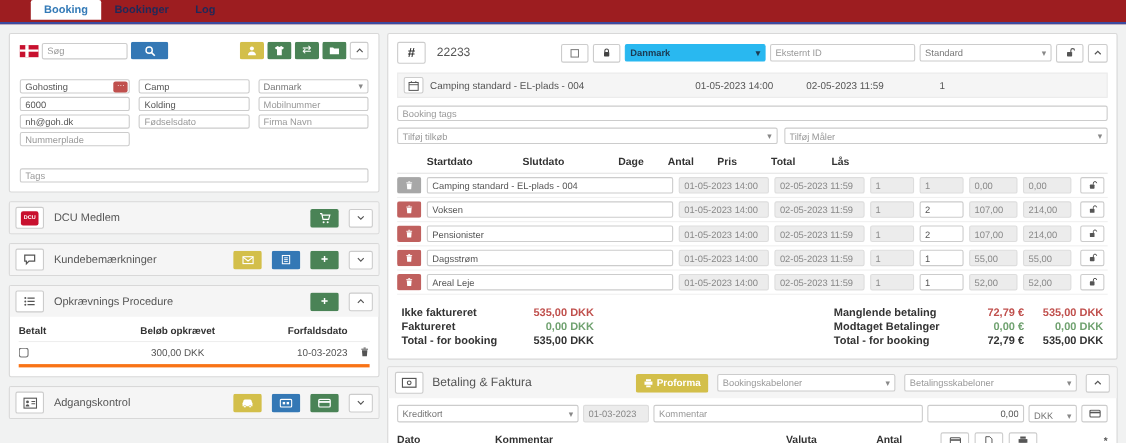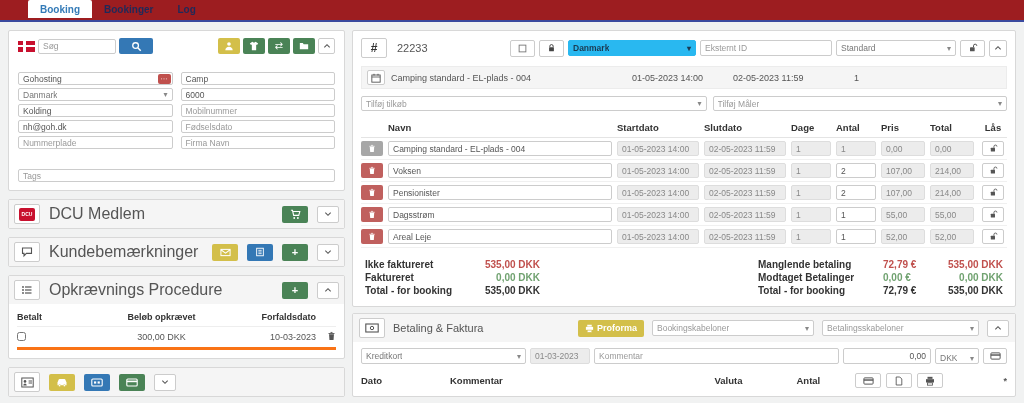--- a/index.html
+++ b/index.html
@@ -38,29 +38,29 @@
   .left-col { position:absolute; left:8px; top:30px; width:337px; display:flex; flex-direction:column; gap:8px; }
   .search-card { padding:7px 9px 8px; }
   .search-row { display:flex; align-items:center; gap:3px; margin-bottom:18px; }
   .flag { width:17px; height:11px; background:#c8102e; position:relative; flex:none; }
   .flag:before { content:""; position:absolute; left:5px; top:0; width:2.5px; height:11px; background:#fff; }
   .flag:after  { content:""; position:absolute; left:0; top:4.2px; width:17px; height:2.5px; background:#fff; }
   .search-input { width:78px; height:15px; }
   .search-btn { background:#3478b5; height:16px; width:34px; }
   .toolbar { margin-left:auto; display:flex; gap:3px; }
   .toolbar .btn { width:21px; }
-  .form-grid { display:grid; grid-template-columns:1fr 1fr; column-gap:8px; row-gap:3px; }
+  .form-grid { display:grid; grid-template-columns:1fr 1fr 1fr; column-gap:8px; row-gap:3px; }
   .inp-wrap { position:relative; }
   .dots-badge { position:absolute; right:2px; top:1.5px; width:13px; height:10px; background:#c0504d;
     border-radius:2px; color:#fff; font-size:7px; line-height:9px; text-align:center; }
   .tags-row { margin-top:20px; }
   .sel.small { height:13px; font-size:8.5px; }
 
   .section-head { display:flex; align-items:center; gap:9px; background:#f5f5f5; padding:4px 5px; }
-  .section-title { font-size:16px; color:#555; flex:1; }
+  .section-title { font-size:10px; color:#555; flex:1; }
   .section-head .btn { width:26px; height:17px; }
   .section-head .btn.chev { width:18px; }
 
   .mini-table { padding:4px 8px 8px; font-size:9px; }
   .mini-head, .mini-row { display:flex; align-items:center; padding:4px 0; }
   .mini-head { font-weight:bold; color:#333; border-bottom:1px solid #eee; }
   .mini-row { border-bottom:3px solid #f97316; }
   .mc1 { width:70px; } .mc2 { flex:1; text-align:center; } .mc3 { width:80px; text-align:right; }
   .mc4 { width:20px; text-align:right; }
   .dcu-logo { width:16px; height:13px; background:#c8102e; border-radius:2px; color:#fff;
@@ -97,21 +97,21 @@
   .c-lock { width:28px; flex:none; text-align:center; }
   .lrow .inp { height:15px; }
   .lrow .btn { width:20px; height:15px; }
   .lock-btn { width:24px; height:14px; }
 
   .totals { display:flex; justify-content:space-between; padding:10px 4px 0; font-weight:bold; font-size:10px; color:#333; }
   .tot-line { display:flex; padding:1px 0; }
   .tot-label { width:100px; }
   .tot-val { width:75px; text-align:right; }
   .tot-label-r { width:125px; text-align:left; }
-  .tot-eur { width:48px; }
+  .tot-eur { width:48px; text-align:right; }
   .tot-dkk { width:72px; text-align:right; }
   .neg { color:#c0504d; } .pos { color:#70a270; }
 
   .payment-card { margin-top:6px; padding:0 0 6px; }
   .pay-head { display:flex; align-items:center; gap:8px; background:#f5f5f5; padding:4px 6px; }
   .pay-title { font-size:11px; color:#555; flex:1; }
   .proforma-btn { background:#d3bf4a; color:#fff; font-size:9px; font-weight:bold; gap:3px; padding:0 6px; height:17px; }
   .tmpl-sel { width:162px; height:16px; } .tmpl-sel2 { width:157px; height:16px; }
   .pay-head .chev { width:18px; height:17px; }
   .pay-controls { display:flex; gap:4px; padding:6px 8px 4px; }
@@ -195,22 +195,22 @@
       <input class="inp" value="Camp" style="">
       <span class="sel small">
         <span class="v" style="color:#777">Danmark</span>
         <span class="caret">▾</span>
       </span>
       <input class="inp" value="6000" style="">
       <input class="inp" value="Kolding" style="">
       <input class="inp" placeholder="Mobilnummer" style="">
       <input class="inp" value="nh@goh.dk" style="">
       <input class="inp" placeholder="Fødselsdato" style="">
+      <input class="inp" placeholder="Firma Navn" style="">
       <input class="inp" placeholder="Nummerplade" style="">
-      <input class="inp" placeholder="Firma Navn" style="">
     </div>
     <div class="tags-row">
       <input class="inp" placeholder="Tags" style="">
     </div>
   </div>
 
   <div class="card">
     <div class="section-head">
       <span class="iconbox">
         <span class="dcu-logo">DCU</span>
@@ -324,20 +324,21 @@
     <div class="section-head">
       <span class="iconbox">
         <svg width="13" height="11" viewBox="0 0 13 11">
             <rect x=".8" y="1" width="11.4" height="9" fill="none" stroke="#555" stroke-width="1"></rect>
             <circle cx="4" cy="4.4" r="1.3" fill="#555"></circle>
             <path d="M2.3 8.6c0-1.3 1-2 1.7-2s1.7.7 1.7 2z" fill="#555"></path>
             <line x1="7.6" y1="4" x2="11" y2="4" stroke="#555"></line>
             <line x1="7.6" y1="6" x2="11" y2="6" stroke="#555"></line>
           </svg>
       </span>
+      <span class="section-title">Adgangskontrol</span>
       <button class="btn btn-yellow">
         <span>
           <svg width="12" height="10" viewBox="0 0 12 10">
               <path d="M1.5 5.5 2.6 2.8q.3-.7 1-.7h4.8q.7 0 1 .7l1.1 2.7v2.8H1.5z" fill="#fff"></path>
               <circle cx="3.6" cy="8.6" r="1.1" fill="#fff" stroke="#d3bf4a" stroke-width=".5"></circle>
               <circle cx="8.4" cy="8.6" r="1.1" fill="#fff" stroke="#d3bf4a" stroke-width=".5"></circle>
             </svg>
         </span>
       </button>
       <button class="btn btn-blue">
@@ -425,36 +426,36 @@
             <line x1="3.6" y1="1" x2="3.6" y2="3" stroke="#555" stroke-width="1.2"></line>
             <line x1="8.4" y1="1" x2="8.4" y2="3" stroke="#555" stroke-width="1.2"></line>
           </svg>
       </span>
       <span class="sm-name">Camping standard - EL-plads - 004</span>
       <span class="sm-start">01-05-2023 14:00</span>
       <span class="sm-end">02-05-2023 11:59</span>
       <span class="sm-count">1</span>
     </div>
 
+    <input class="inp tags-input" placeholder="Booking tags" style="">
 
     <div class="addon-row">
       <span class="sel addon-sel">
         <span class="v">Tilføj tilkøb</span>
         <span class="caret">▾</span>
       </span>
       <span class="sel meter-sel">
         <span class="v">Tilføj Måler</span>
         <span class="caret">▾</span>
       </span>
     </div>
 
     <div class="lines">
       <div class="lrow lhead">
         <span class="c-trash"></span>
-        <span class="c-name">Navn</span>
         <span class="c-start">Startdato</span>
         <span class="c-end">Slutdato</span>
         <span class="c-days">Dage</span>
         <span class="c-qty">Antal</span>
         <span class="c-price">Pris</span>
         <span class="c-total">Total</span>
         <span class="c-lock">Lås</span>
       </div>
 
       <div class="lrow">

